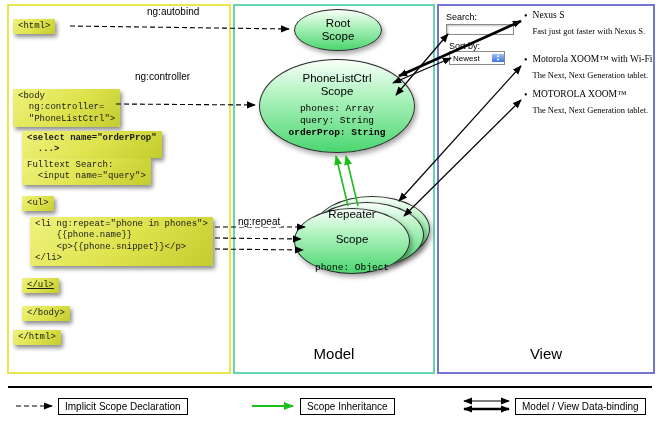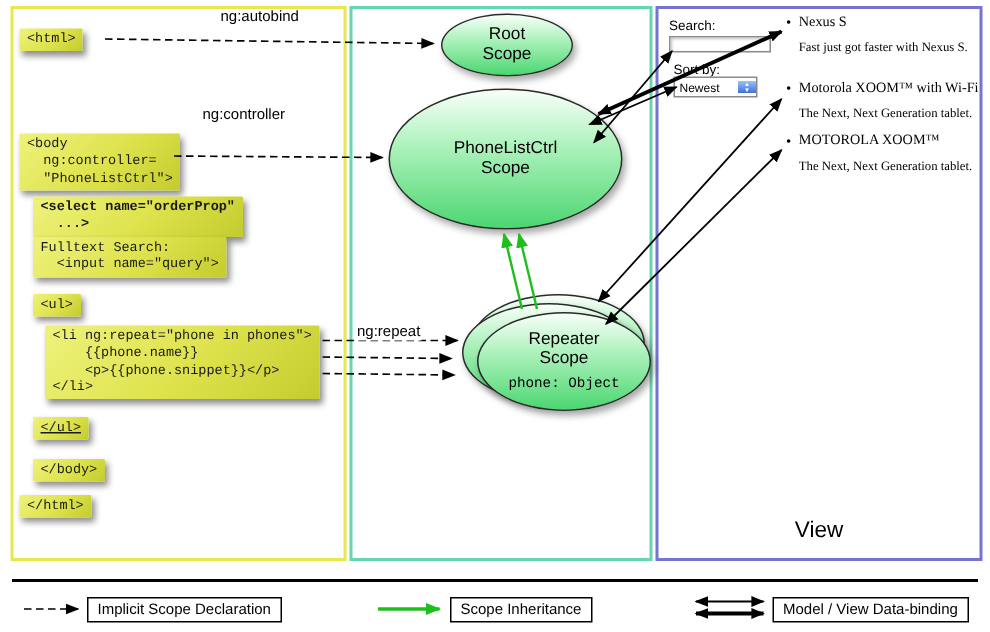--- a/index.html
+++ b/index.html
@@ -63,20 +63,21 @@
 </style>
 </head>
 <body>
 
 <div class="canvas">
 
   <div class="panel p-template"></div>
   <div class="panel p-model"></div>
   <div class="panel p-view"></div>
 
+  <div class="panel-label l-model">Model</div>
   <div class="panel-label l-view">View</div>
 
   <div class="code" style="left:13px;top:19px;">&lt;html&gt;</div>
   <div class="code" style="left:13px;top:89px;">&lt;body
   ng:controller=
   "PhoneListCtrl"&gt;</div>
   <div class="code bold" style="left:22px;top:131px;">&lt;select name="orderProp"
   ...&gt;</div>
   <div class="code" style="left:22px;top:158px;">Fulltext Search:
   &lt;input name="query"&gt;</div>
@@ -94,25 +95,30 @@
   <div class="arrow-label" style="left:237px;top:216px;">ng:repeat</div>
 
   <div class="ellipse" style="left:294px;top:9px;width:88px;height:42px;">
     <div class="t">Root</div>
     <div class="t">Scope</div>
   </div>
 
   <div class="ellipse" style="left:259px;top:59px;width:156px;height:94px;">
     <div class="t">PhoneListCtrl</div>
     <div class="t">Scope</div>
+    <div class="props">
+      <div>phones: Array</div>
+      <div>query: String</div>
+      <div class="b">orderProp: String</div>
+    </div>
   </div>
 
   <div class="stack-e" style="left:314px;top:196px;width:116px;height:66px;"></div>
   <div class="stack-e" style="left:308px;top:202px;width:116px;height:66px;"></div>
-  <div class="ellipse" style="left:318px;top:208px;width:116px;height:66px;">
+  <div class="ellipse" style="left:294px;top:208px;width:116px;height:66px;gap:12px;">
     <div class="t">Repeater</div>
     <div class="t">Scope</div>
     <div class="props">phone: Object</div>
   </div>
 
   <div class="view-el search-label" style="left:446px;top:12px;">Search:</div>
   <div class="view-el search-input" style="left:446px;top:24px;"></div>
   <div class="view-el sort-label" style="left:449px;top:41px;">Sort by:</div>
   <div class="view-el sort-select" style="left:449px;top:51px;">
     <span class="val">Newest</span>

